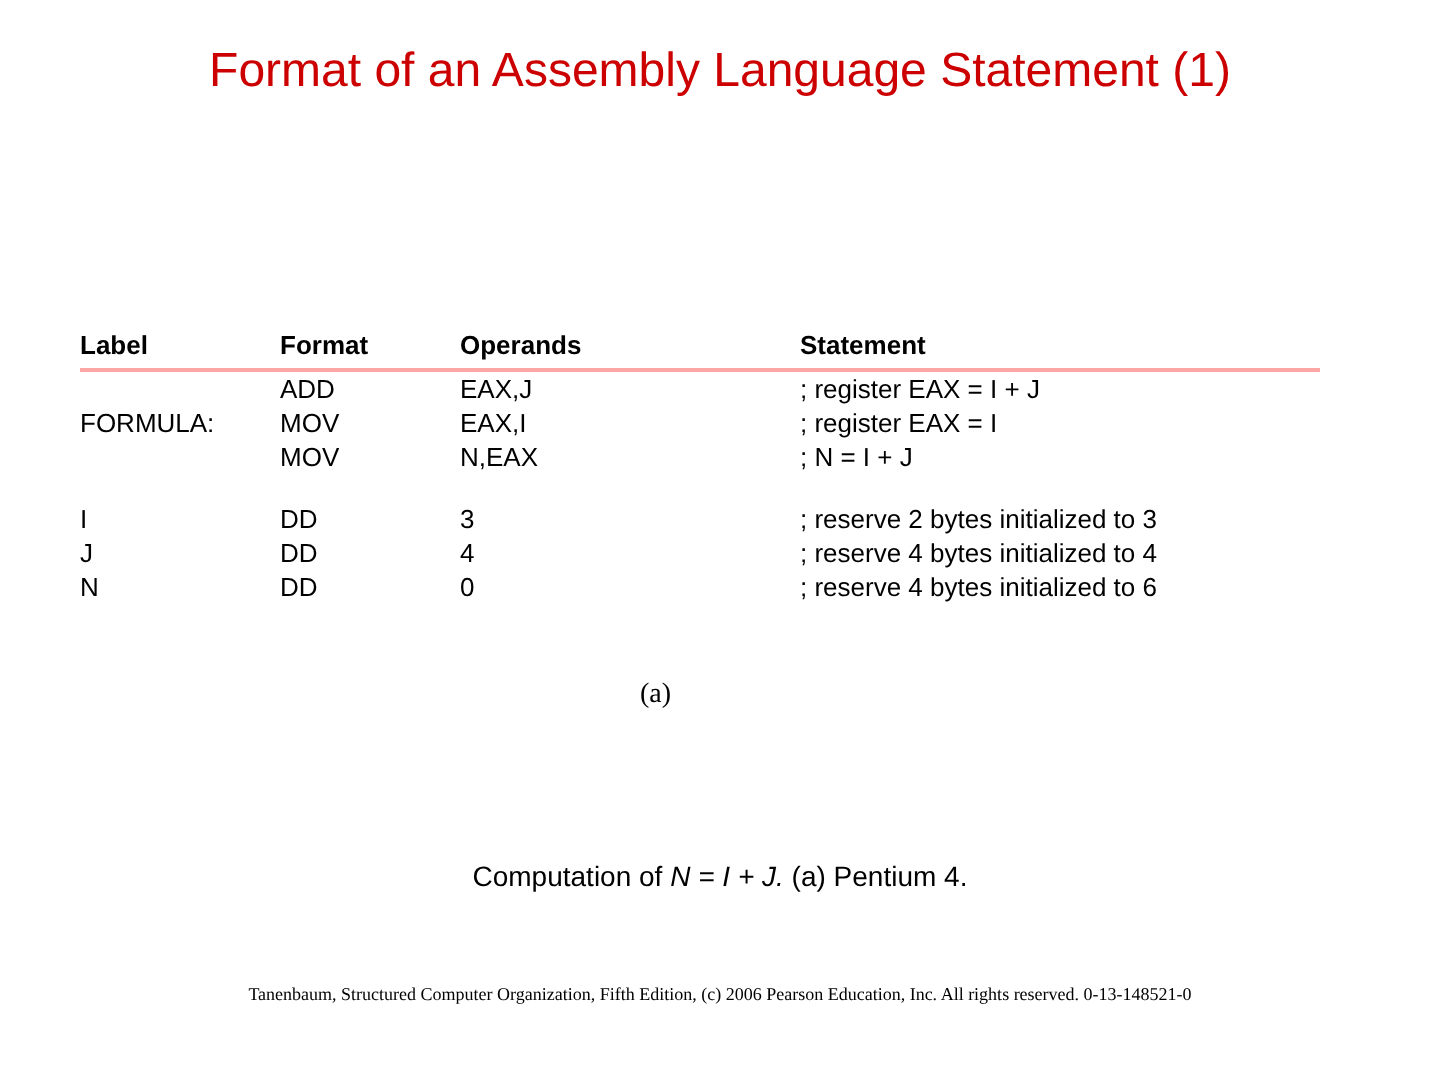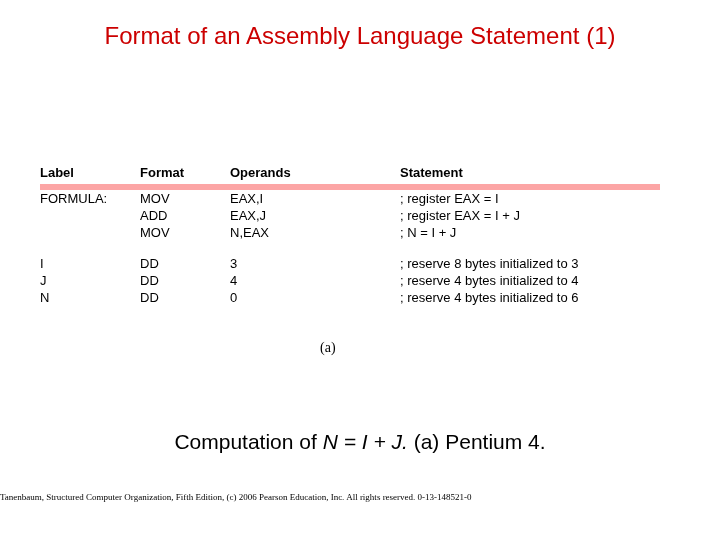--- a/index.html
+++ b/index.html
@@ -26,21 +26,21 @@
     font-size: 13px;
     color: #000;
   }
   table {
     border-collapse: collapse;
   }
   th {
     text-align: left;
     font-weight: 700;
     padding: 0 10px 4px 0;
-    border-bottom: 6px solid #fca5a5;
+    border-bottom: 2px solid #fca5a5;
     font-size: 13px;
   }
   td {
     text-align: left;
     padding: 1px 10px 1px 0;
     font-size: 13px;
     vertical-align: top;
     white-space: nowrap;
   }
   .col-label   { width: 100px; }
@@ -54,30 +54,30 @@
     top: 340px;
     font-family: "Times New Roman", serif;
     font-size: 14px;
   }
   .caption {
     position: absolute;
     left: 0;
     right: 0;
     top: 430px;
     text-align: center;
-    font-size: 21px;
+    font-size: 14px;
     color: #000;
   }
   .caption .ital { font-style: italic; }
   .footer {
     position: absolute;
     left: 0;
     bottom: 38px;
     width: 100%;
-    text-align: left;
+    text-align: center;
     font-family: "Times New Roman", serif;
     font-size: 9px;
     color: #000;
   }
 </style>
 </head>
 <body>
 
 <div class="title">Format of an Assembly Language Statement (1)</div>
 
@@ -86,45 +86,45 @@
     <thead>
       <tr>
         <th class="col-label">Label</th>
         <th class="col-opcode">Format</th>
         <th class="col-operands">Operands</th>
         <th class="col-comments">Statement</th>
       </tr>
     </thead>
     <tbody>
       <tr>
+        <td></td>
+        <td>ADD</td>
+        <td>EAX,J</td>
+        <td>;  register EAX = I + J</td>
+      </tr>
+      <tr>
         <td>FORMULA:</td>
         <td>MOV</td>
         <td>EAX,I</td>
         <td>;  register EAX = I</td>
-      </tr>
-      <tr>
-        <td></td>
-        <td>ADD</td>
-        <td>EAX,J</td>
-        <td>;  register EAX = I + J</td>
       </tr>
       <tr>
         <td></td>
         <td>MOV</td>
         <td>N,EAX</td>
         <td>;  N = I + J</td>
       </tr>
       <tr class="spacer">
           <td colspan="4"></td>
         </tr>
       <tr>
         <td>I</td>
         <td>DD</td>
         <td>3</td>
-        <td>;  reserve 8 bytes initialized to 3</td>
+        <td>;  reserve 2 bytes initialized to 3</td>
       </tr>
       <tr>
         <td>J</td>
         <td>DD</td>
         <td>4</td>
         <td>;  reserve 4 bytes initialized to 4</td>
       </tr>
       <tr>
         <td>N</td>
         <td>DD</td>

